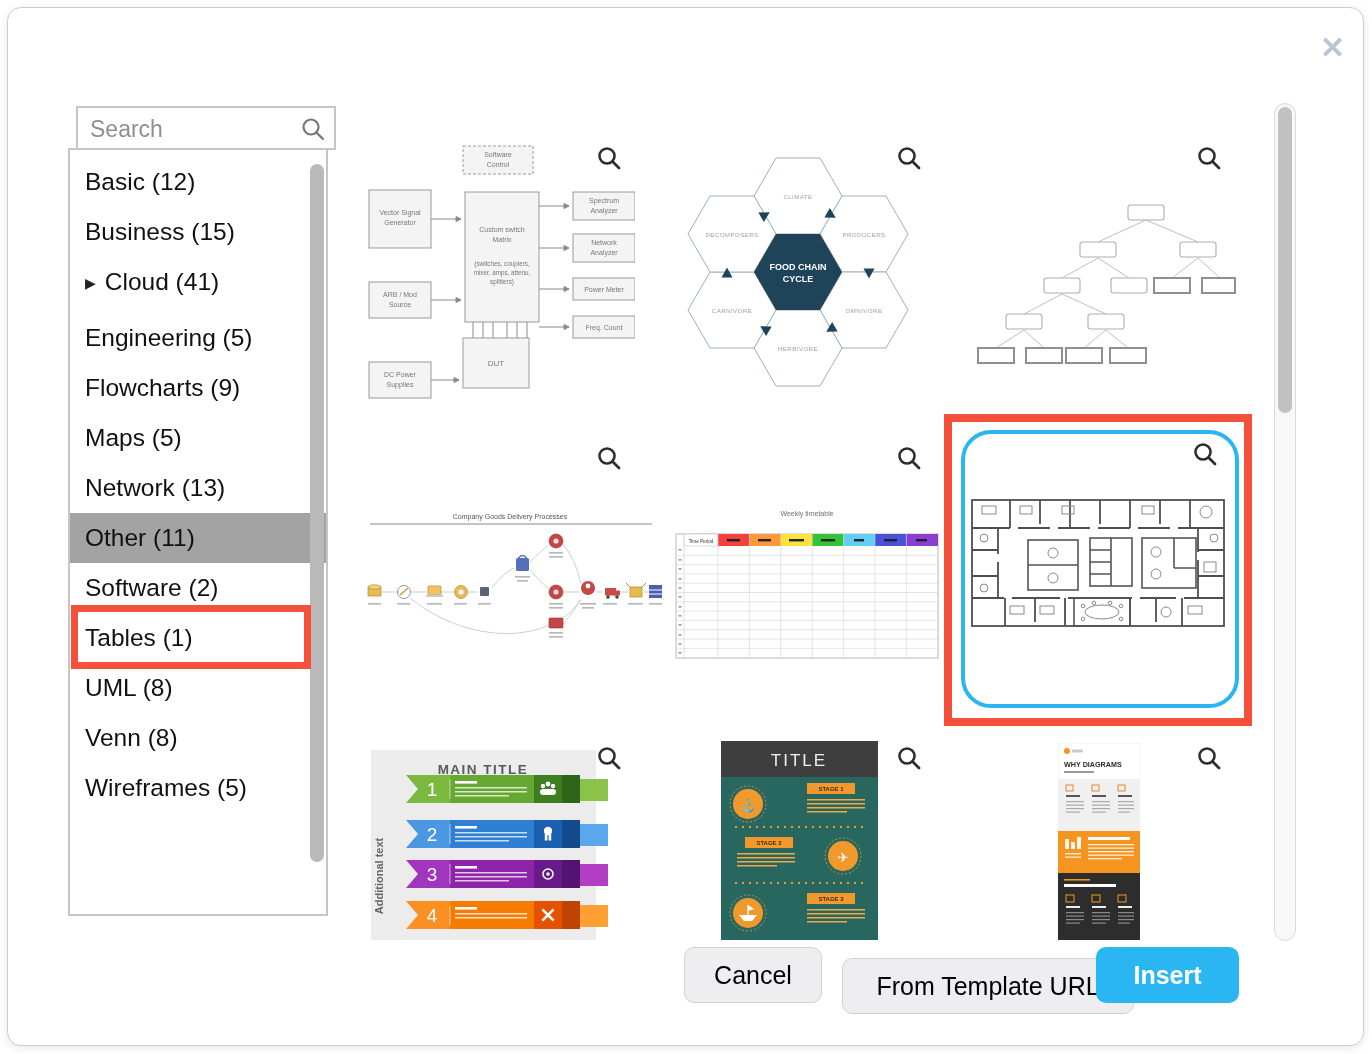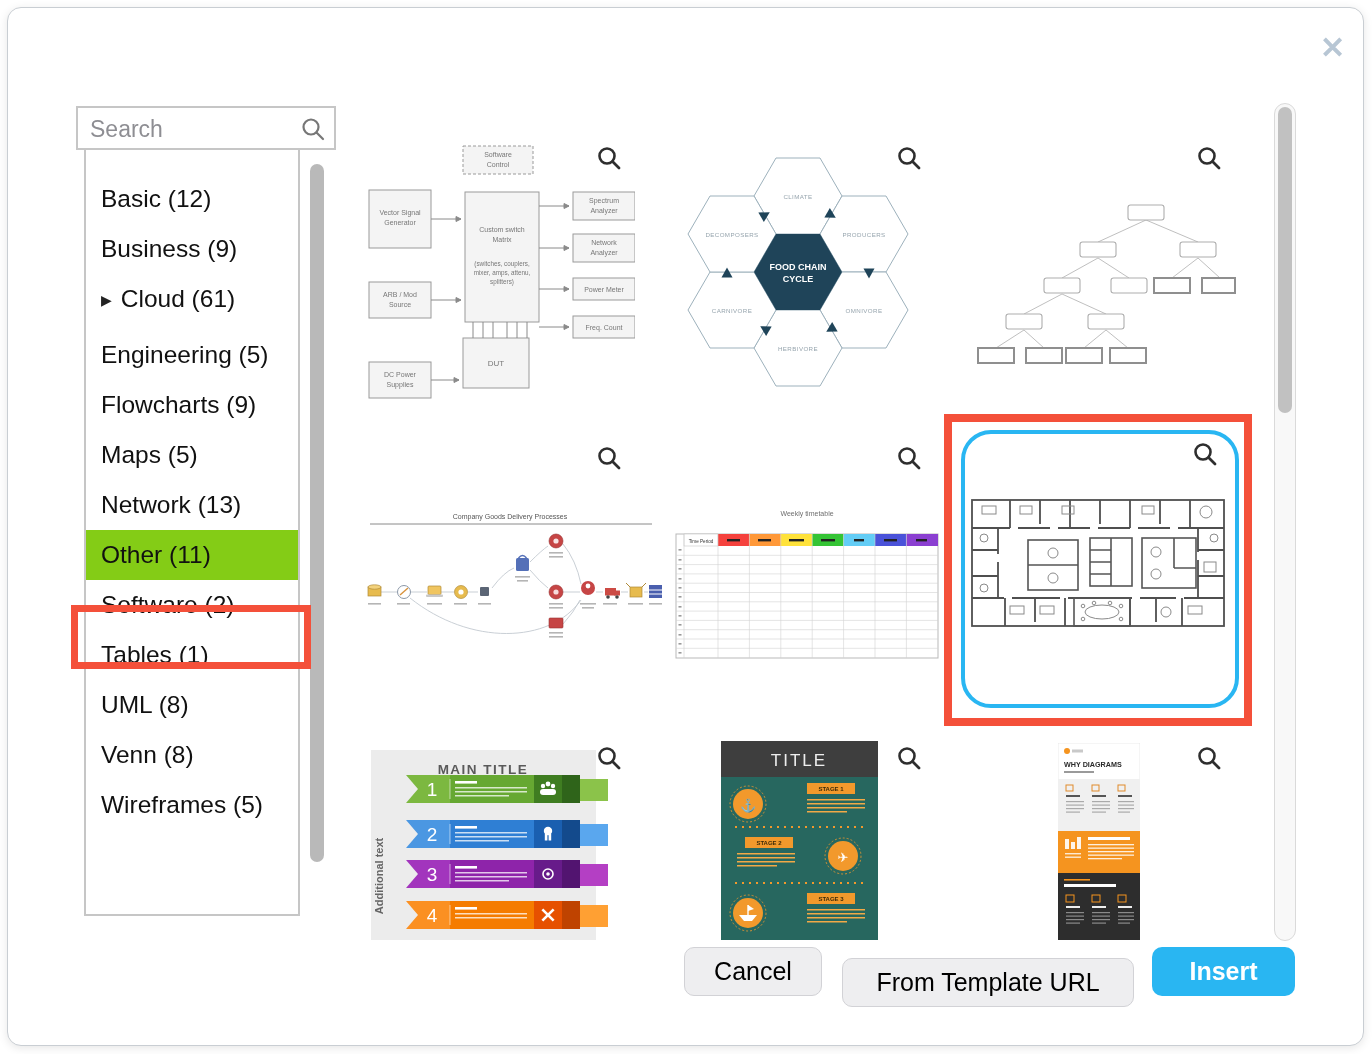--- a/index.html
+++ b/index.html
@@ -7,39 +7,39 @@
   .abs{position:absolute;box-sizing:border-box;}
   .dialog{left:7px;top:7px;width:1357px;height:1039px;background:#fff;
     border:1px solid #c9ced3;border-radius:14px;box-shadow:0 2px 10px rgba(0,0,0,.10);}
   .close-x{left:1312px;top:22px;font-size:30px;font-weight:700;color:#b7c6d4;cursor:default;}
   
   .search-box{left:68px;top:98px;width:260px;height:44px;border:2px solid #c6c6c6;background:#fff;}
   .search-input{position:absolute;left:10px;top:0;width:200px;height:40px;border:none;outline:none;
     font-size:23px;color:#8b5cf6;font-family:"Liberation Sans",sans-serif;background:transparent;}
   .search-input::placeholder{color:#8e8e93;}
   .search-ico{position:absolute;left:222px;top:8px;}
-  .side-list{left:76px;top:140px;width:216px;height:768px;border:2px solid #c6c6c6;background:#fff;padding-top:24px;}
+  .side-list{left:60px;top:140px;width:260px;height:768px;border:2px solid #c6c6c6;background:#fff;padding-top:7px;}
   .side-item{position:relative;height:50px;line-height:50px;font-size:24.5px;color:#111;
     padding-left:15px;white-space:nowrap;cursor:default;}
-  .side-item.sel{background:#84cc16;}
+  .side-item.sel{background:#a3a3a3;}
   .side-item .expander{font-size:14px;color:#222;margin-right:9px;vertical-align:2px;}
   .gap{height:6px;}
   .side-scroll-thumb{left:302px;top:156px;width:14px;height:698px;background:#b9b9b9;border-radius:7px;}
   
   .grid{left:330px;top:96px;width:936px;height:836px;overflow:hidden;background:#fff;}
   .grid-scroll-track{left:1266px;top:95px;width:22px;height:838px;background:#f8f8f8;
     border:1px solid #dadada;border-radius:11px;}
   .grid-scroll-thumb{left:1270px;top:99px;width:14px;height:306px;background:#c1c1c1;border-radius:7px;}
   .mag{position:absolute;width:26px;height:26px;}
   
   .sel-blue{left:953px;top:422px;width:278px;height:278px;border:4px solid #29b6f2;border-radius:30px;}
   .anno-red-1{left:63px;top:597px;width:240px;height:64px;border:7px solid #f4503a;}
   .anno-red-2{left:936px;top:406px;width:308px;height:312px;border:8px solid #f4503a;}
   
-  .btn{height:49px;border-radius:10px;font-size:25px;display:flex;align-items:center;
+  .btn{height:56px;border-radius:10px;font-size:25px;display:flex;align-items:center;
     justify-content:center;cursor:pointer;font-family:"Liberation Sans",sans-serif;}
   .btn-gray{background:#eeeef0;border:1px solid #d2d2d6;color:#000;}
   .btn-blue{background:#29b6f2;border:none;color:#fff;font-weight:600;}
   svg text{font-family:"Liberation Sans",sans-serif;}
 </style>
 </head>
 <body>
 
 <div class="abs dialog">
 
@@ -48,22 +48,22 @@
   <div class="abs search-box">
     <input class="search-input" placeholder="Search" style="">
     <svg class="search-ico" width="26" height="26">
       <circle cx="11" cy="11" r="7.5" fill="none" stroke="#777" stroke-width="2.2"></circle>
       <line x1="16.5" y1="16.5" x2="23" y2="23" stroke="#777" stroke-width="2.2" stroke-linecap="round"></line>
     </svg>
   </div>
 
   <div class="abs side-list">
     <div class="side-item"><span>Basic (12)</span></div>
-    <div class="side-item"><span>Business (9)</span></div>
-    <div class="side-item"><span class="expander">▶</span><span>Cloud (61)</span></div>
+    <div class="side-item"><span>Business (15)</span></div>
+    <div class="side-item"><span class="expander">▶</span><span>Cloud (41)</span></div>
     <div class="gap"></div>
     <div class="side-item"><span>Engineering (5)</span></div>
     <div class="side-item"><span>Flowcharts (9)</span></div>
     <div class="side-item"><span>Maps (5)</span></div>
     <div class="side-item"><span>Network (13)</span></div>
     <div class="side-item sel"><span>Other (11)</span></div>
     <div class="side-item"><span>Software (2)</span></div>
     <div class="side-item"><span>Tables (1)</span></div>
     <div class="side-item"><span>UML (8)</span></div>
     <div class="side-item"><span>Venn (8)</span></div>
@@ -602,14 +602,14 @@
 
   <div class="abs grid-scroll-track"></div>
   <div class="abs grid-scroll-thumb"></div>
 
   <div class="abs sel-blue"></div>
   <div class="abs anno-red-1"></div>
   <div class="abs anno-red-2"></div>
 
   <div class="abs btn btn-gray" style="left:676px;top:939px;width:138px">Cancel</div>
   <div class="abs btn btn-gray" style="left:834px;top:950px;width:292px">From Template URL</div>
-  <div class="abs btn btn-blue" style="left:1144px;top:939px;width:143px">Insert</div>
+  <div class="abs btn btn-blue" style="left:1088px;top:939px;width:143px">Insert</div>
 </div>
 
 </body></html>

